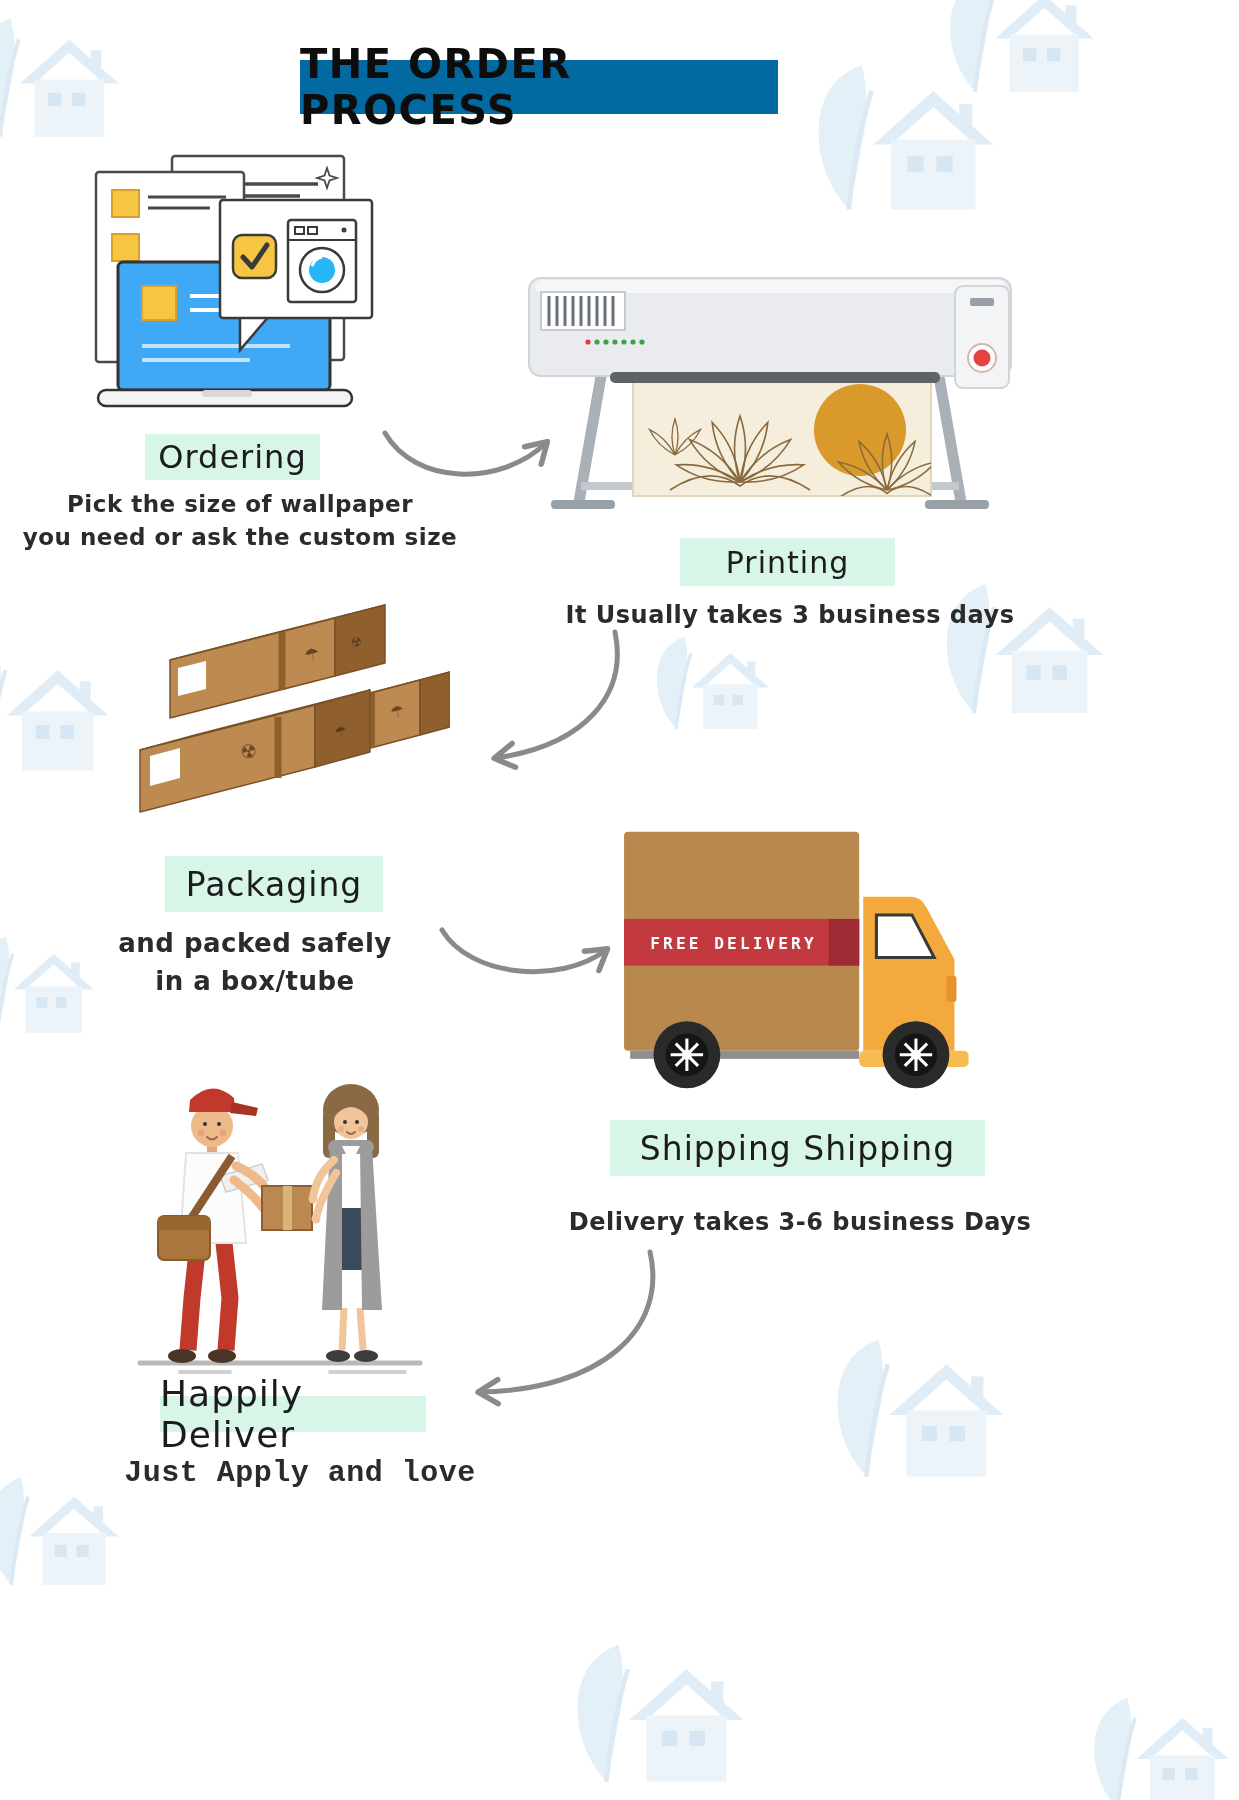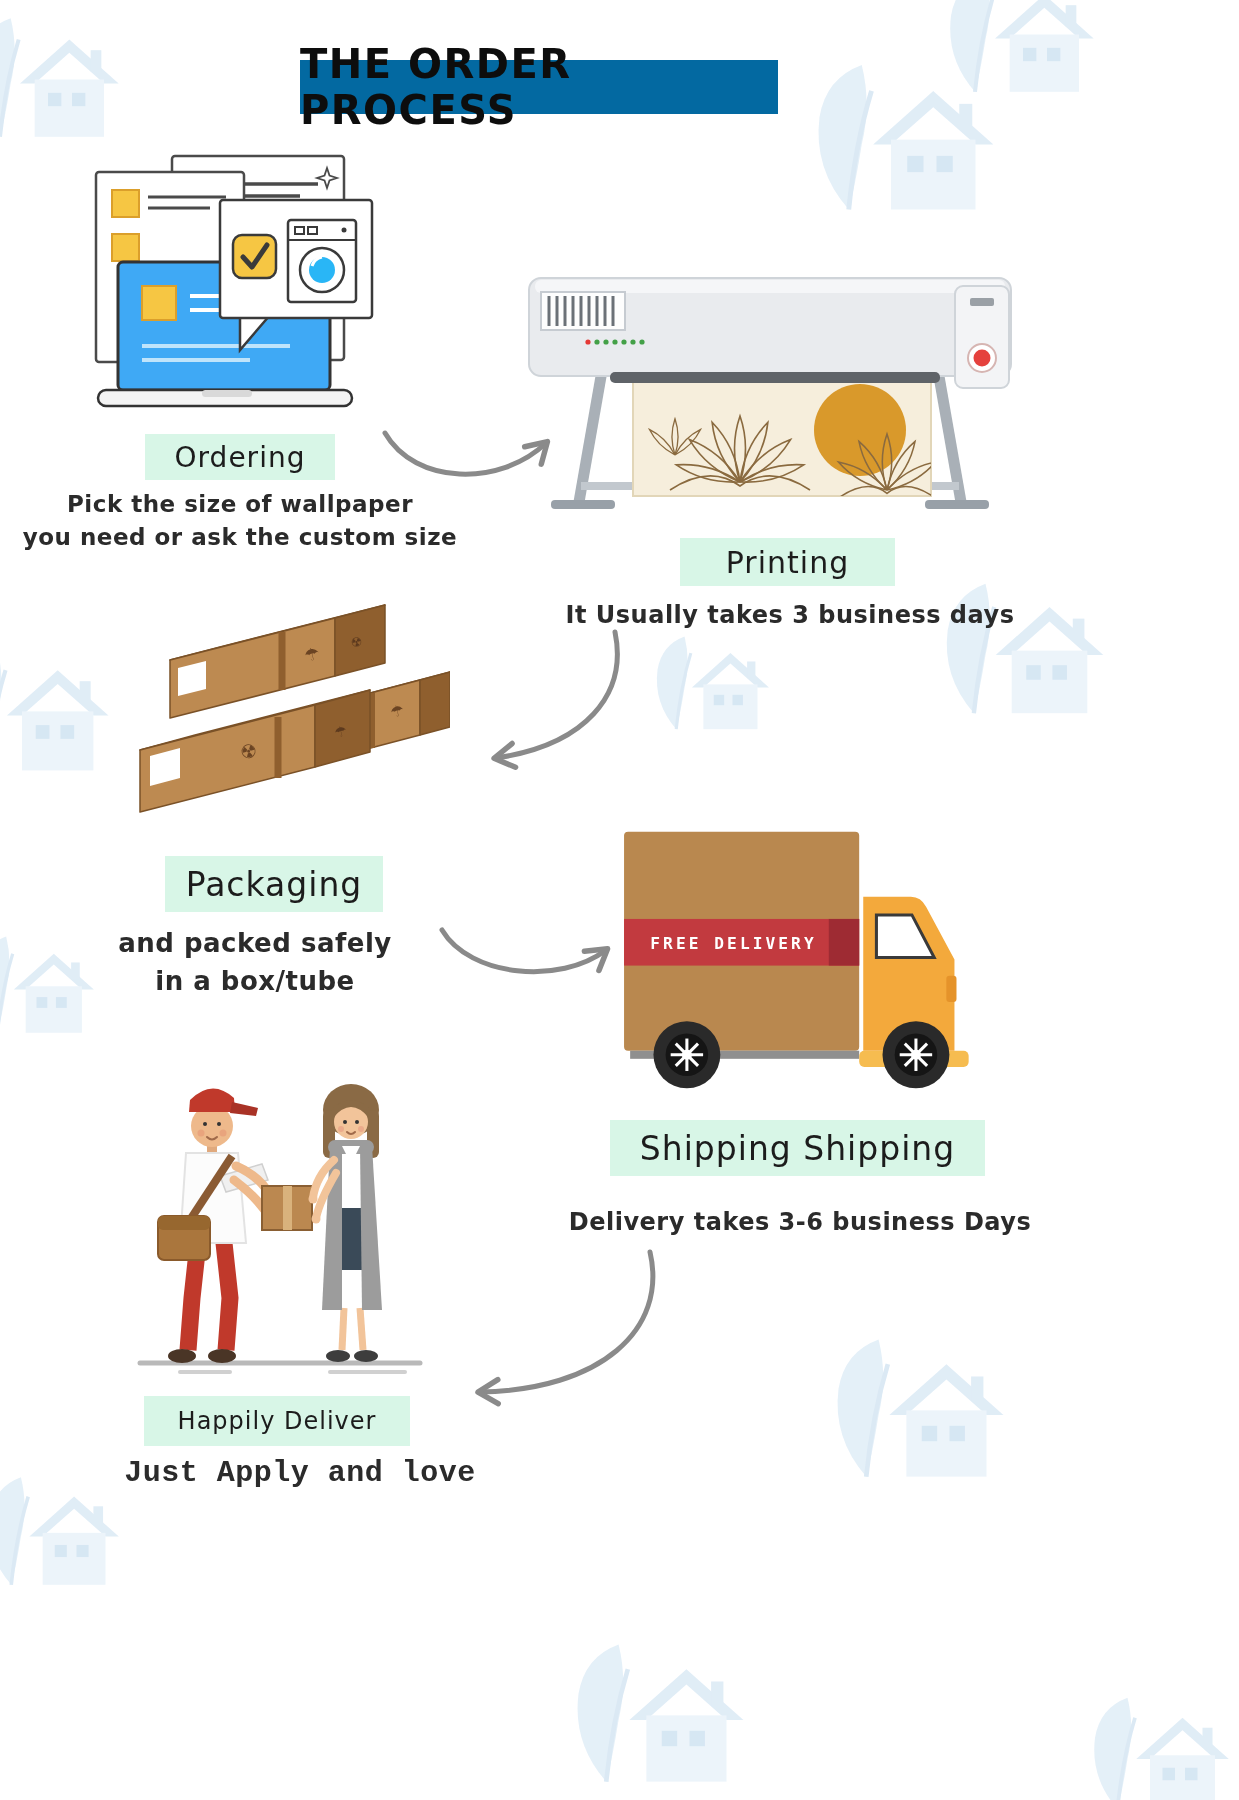--- a/index.html
+++ b/index.html
@@ -15,25 +15,25 @@
     left:300px; top:60px; width:478px; height:54px;
     background:#0369a1;
     display:flex; align-items:center; justify-content:center;
     font-size:40px; font-weight:900; letter-spacing:1.5px; color:#0d0d0d;
   }
   .step-label {
     background:#d8f6e7;
     display:flex; align-items:center; justify-content:center;
     color:#1c1c1c; letter-spacing:1px;
   }
-  .label-ordering  { left:145px; top:434px; width:190px; height:46px; font-size:28px; }
+  .label-ordering  { left:145px; top:434px; width:175px; height:46px; font-size:32px; }
   .label-printing  { left:680px; top:538px; width:215px; height:48px; font-size:30px; }
   .label-packaging { left:165px; top:856px; width:218px; height:56px; font-size:33px; }
   .label-shipping  { left:610px; top:1120px; width:375px; height:56px; font-size:33px; }
-  .label-deliver   { left:144px; top:1396px; width:266px; height:50px; font-size:24px; }
+  .label-deliver   { left:160px; top:1396px; width:266px; height:36px; font-size:36px; }
   .desc {
     text-align:center; font-weight:700; color:#2b2b2b;
     line-height:1.45; letter-spacing:0.5px;
   }
   .desc-ordering  { left:20px;  top:488px;  width:440px; font-size:23px; }
   .desc-printing  { left:540px; top:598px;  width:500px; font-size:24px; }
   .desc-packaging { left:35px;  top:925px;  width:440px; font-size:26px; }
   .desc-shipping  { left:555px; top:1205px; width:490px; font-size:24px; }
   .desc-deliver   { left:80px;  top:1452px; width:440px; font-size:30px; font-weight:700;font-family:Liberation Mono, monospace; }
   .watermarks { left:0; top:0; width:1239px; height:1800px; pointer-events:none; }

